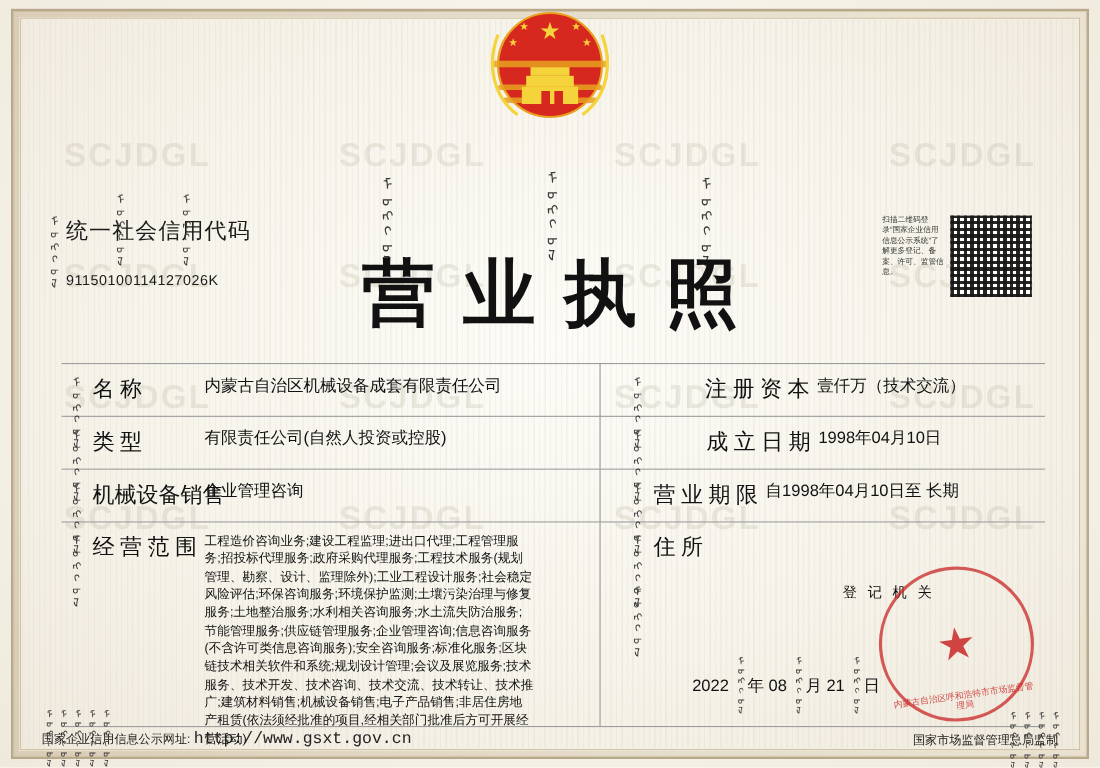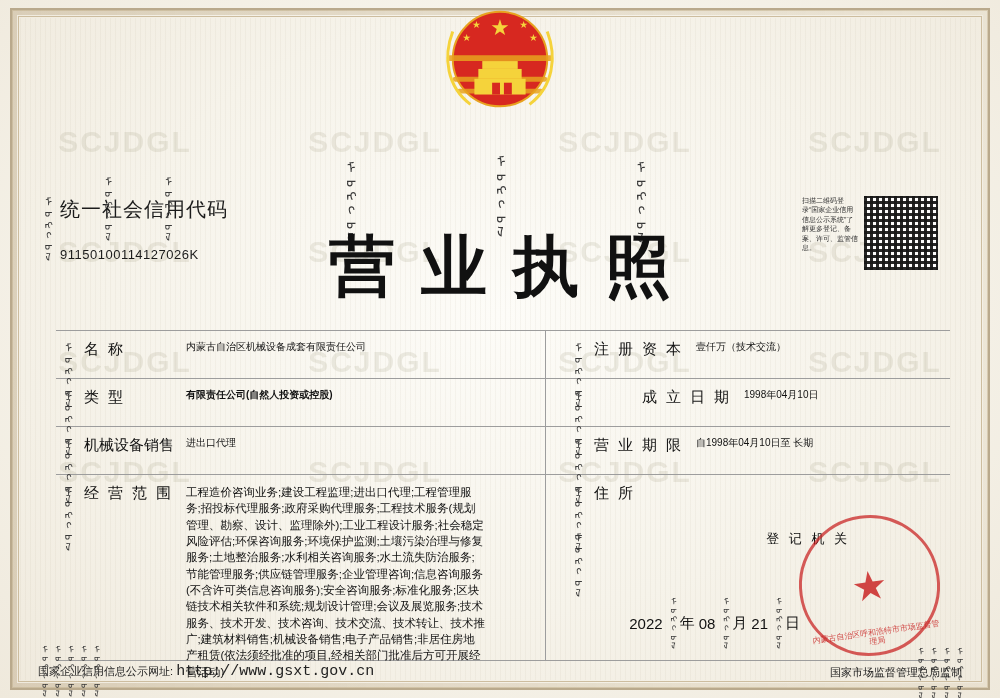--- a/index.html
+++ b/index.html
@@ -193,27 +193,27 @@
     position: absolute;
     display: flex;
     align-items: flex-start;
   }
   .f-mn {
     width: 16px;
     margin-right: 8px;
     padding-top: 2px;
   }
   .f-label {
+    font-size: 20px;
+    color: #111;
+    font-family: Liberation Serif, serif;
+    white-space: nowrap;
+  }
+  .f-value {
     font-size: 15px;
-    color: #111;
-    font-family: Liberation Mono, monospace;
-    white-space: nowrap;
-  }
-  .f-value {
-    font-size: 10px;
     color: #111;
     font-family: "Liberation Sans", sans-serif;
     line-height: 1.45;
   }
   .f-value.small {
     font-size: 11.5px;
     line-height: 1.42;
   }
 
   
@@ -402,38 +402,38 @@
 
   <div class="field" style="left:60px; top:340px; width:470px;">
     <div class="f-mn"><span class="mn">ᠮᠣᠩᠭᠣᠯ</span></div>
     <div class="f-label" style="width:92px;">名        称</div>
     <div class="f-value" style="margin-left:10px;">内蒙古自治区机械设备成套有限责任公司</div>
   </div>
 
   <div class="field" style="left:60px; top:388px; width:470px;">
     <div class="f-mn"><span class="mn">ᠮᠣᠩᠭᠣᠯ</span></div>
     <div class="f-label" style="width:92px;">类        型</div>
-    <div class="f-value" style="margin-left:10px;font-weight:bold;">有限责任公司(自然人投资或控股)</div>
+    <div class="f-value" style="margin-left:10px;">有限责任公司(自然人投资或控股)</div>
   </div>
 
   <div class="field" style="left:60px; top:436px; width:470px;">
     <div class="f-mn"><span class="mn">ᠮᠣᠩᠭᠣᠯ</span></div>
     <div class="f-label" style="width:92px;">机械设备销售</div>
-    <div class="f-value" style="margin-left:10px;">进出口代理</div>
+    <div class="f-value" style="margin-left:10px;">企业管理咨询</div>
   </div>
 
   <div class="field" style="left:60px; top:484px; width:480px;">
     <div class="f-mn"><span class="mn">ᠮᠣᠩᠭᠣᠯ</span></div>
     <div class="f-label" style="width:92px;">经 营 范 围</div>
     <div class="f-value small" style="margin-left:10px; width:300px;">工程造价咨询业务;建设工程监理;进出口代理;工程管理服务;招投标代理服务;政府采购代理服务;工程技术服务(规划管理、勘察、设计、监理除外);工业工程设计服务;社会稳定风险评估;环保咨询服务;环境保护监测;土壤污染治理与修复服务;土地整治服务;水利相关咨询服务;水土流失防治服务;节能管理服务;供应链管理服务;企业管理咨询;信息咨询服务(不含许可类信息咨询服务);安全咨询服务;标准化服务;区块链技术相关软件和系统;规划设计管理;会议及展览服务;技术服务、技术开发、技术咨询、技术交流、技术转让、技术推广;建筑材料销售;机械设备销售;电子产品销售;非居住房地产租赁(依法须经批准的项目,经相关部门批准后方可开展经营活动)</div>
   </div>
 
   <div class="field" style="left:570px; top:340px; width:400px;">
     <div class="f-mn"><span class="mn">ᠮᠣᠩᠭᠣᠯ</span></div>
-    <div class="f-label" style="width:92px;">注 册 资 本</div>
+    <div class="f-label" style="width:92px;margin-left:47px;">注 册 资 本</div>
     <div class="f-value" style="margin-left:10px;">壹仟万（技术交流）</div>
   </div>
 
   <div class="field" style="left:570px; top:388px; width:400px;">
     <div class="f-mn"><span class="mn">ᠮᠣᠩᠭᠣᠯ</span></div>
     <div class="f-label" style="width:92px;margin-left:48px;">成 立 日 期</div>
     <div class="f-value" style="margin-left:10px;">1998年04月10日</div>
   </div>
 
   <div class="field" style="left:570px; top:436px; width:400px;">

